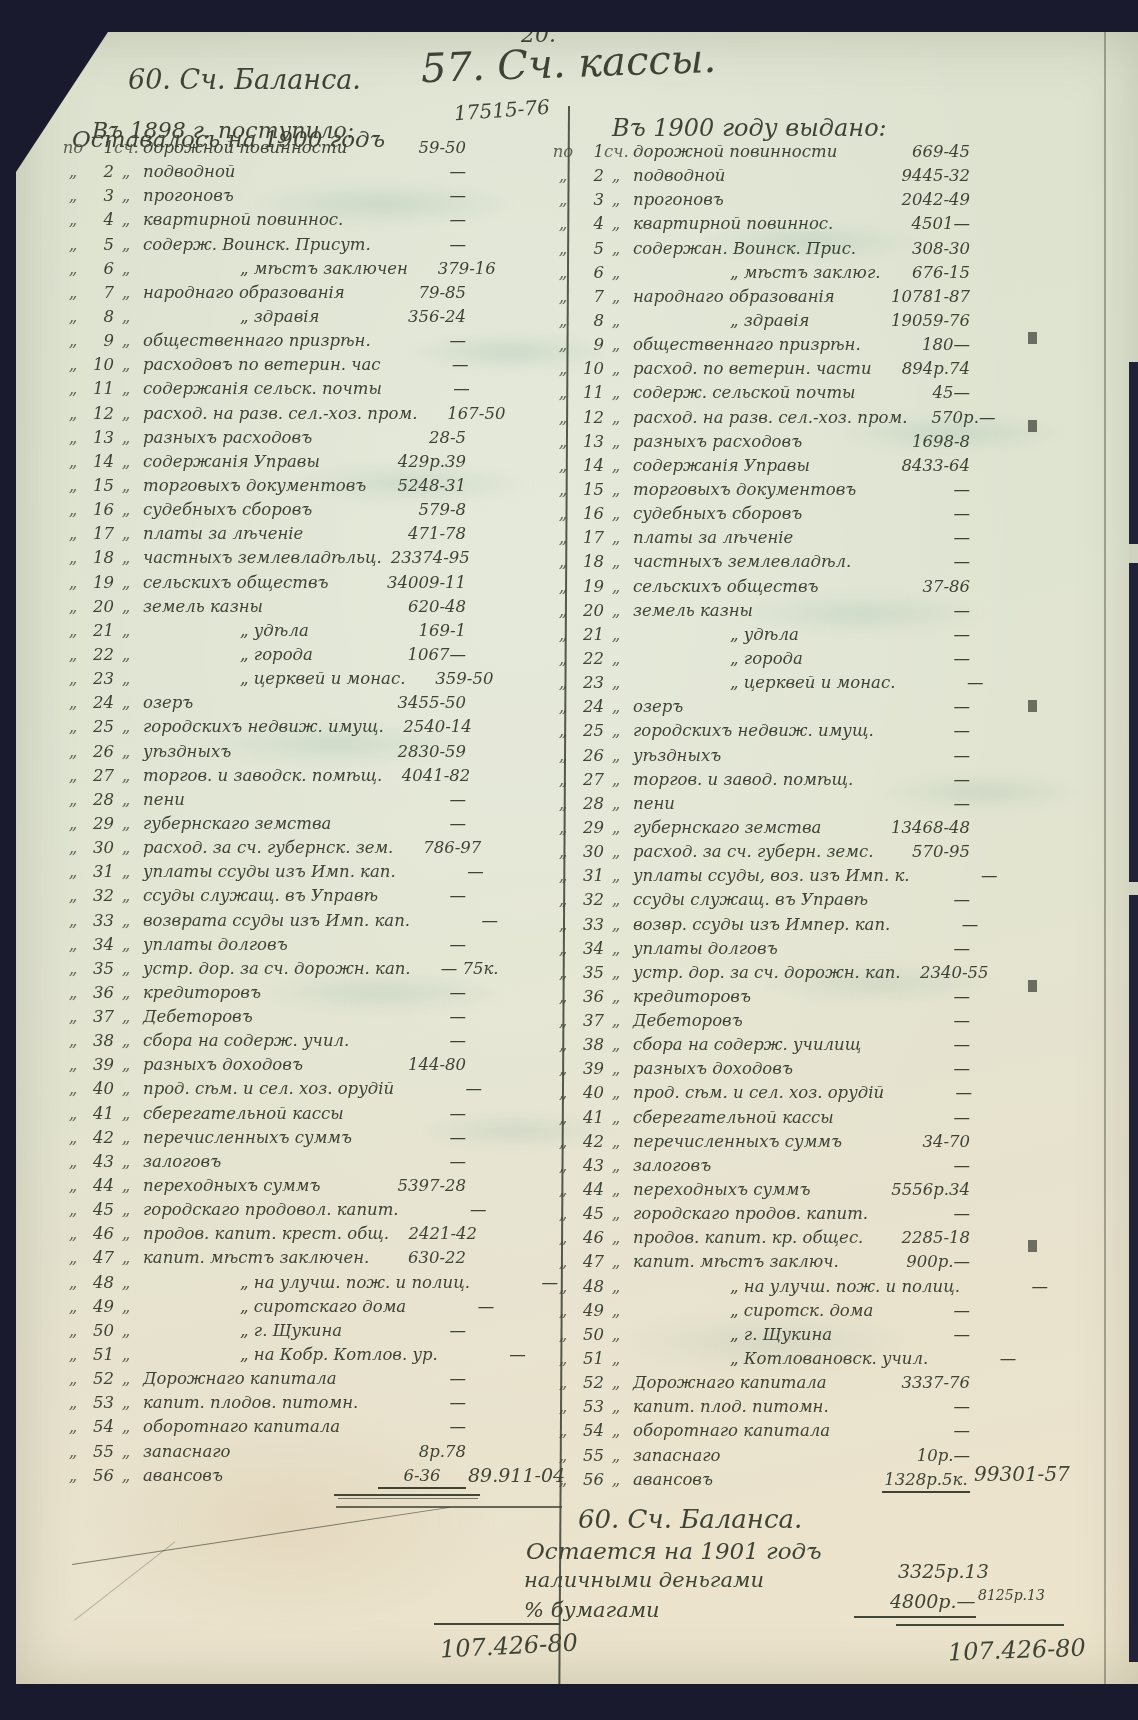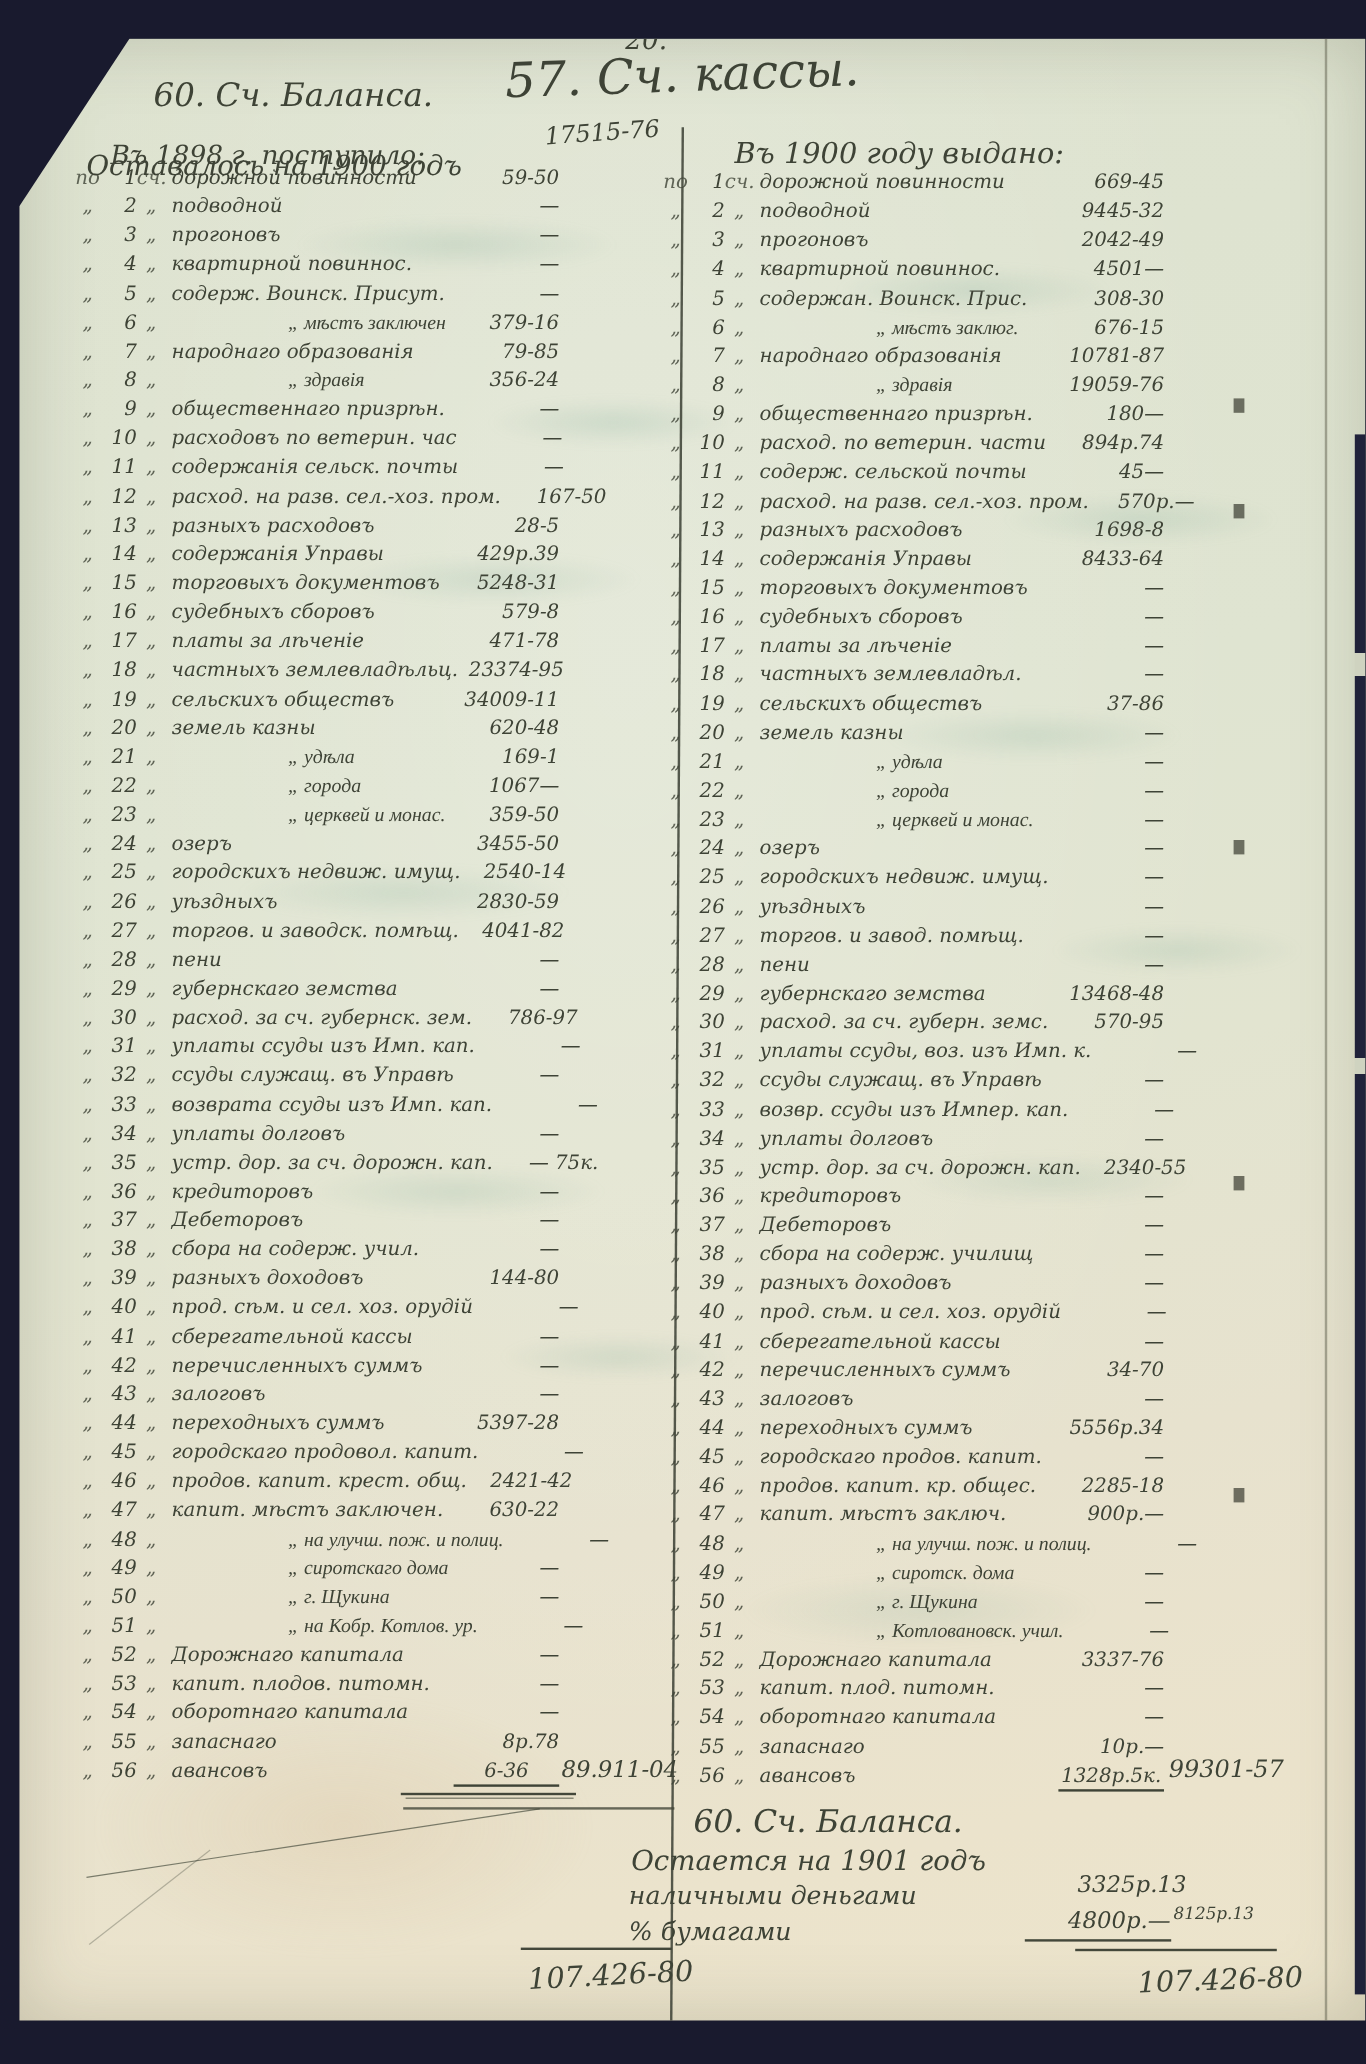--- a/index.html
+++ b/index.html
@@ -17,21 +17,21 @@
     box-shadow:inset 0 0 60px rgba(90,95,70,.25);
   }
   .hand{position:absolute;white-space:nowrap;color:#3e4336;font-style:italic;}
   .list{position:absolute;}
   .row{display:flex;align-items:baseline;height:24.15px;font-size:16.5px;
        color:#3e4336;font-style:italic;}
   .row .m{width:22px;text-align:center;opacity:.8;flex:none;}
   .row .n{width:30px;text-align:right;flex:none;}
   .row .m2{width:24px;text-align:center;opacity:.8;flex:none;}
   .row .t{flex:1;padding-left:5px;white-space:nowrap;overflow:visible;}
-  .row .t.ind{padding-left:102px;font-family:Liberation Serif, serif;}
+  .row .t.ind{padding-left:102px;}
   .row .a{min-width:88px;text-align:right;white-space:nowrap;flex:none;}
   .row .a.ul{border-bottom:2px solid #3e4336;padding-bottom:2px;text-align:center;}
   .rule{position:absolute;background:#43473a;}
   .diag{position:absolute;border-top:1.6px solid rgba(62,67,54,.65);transform-origin:left top;}
   .bl{position:absolute;pointer-events:none;filter:blur(4px);}
   .fold{position:absolute;left:1088px;top:0;bottom:0;width:2px;background:rgba(95,95,78,.5);}
   .edgebar{position:absolute;right:0;width:9px;top:330px;height:1300px;
     background:linear-gradient(180deg,#20223a 0 14%,#cfd3c0 14% 15.5%,#20223a 15.5% 40%,#cfd3c0 40% 41%,#20223a 41% 100%);}
   .tick{position:absolute;width:9px;height:12px;background:rgba(44,46,36,.65);}
   .divider{position:absolute;left:552px;top:74px;width:2px;height:1580px;

